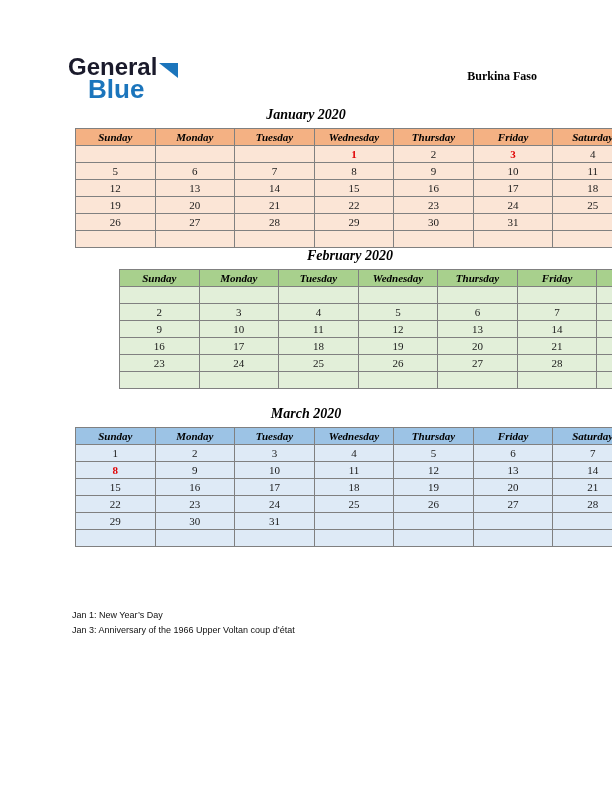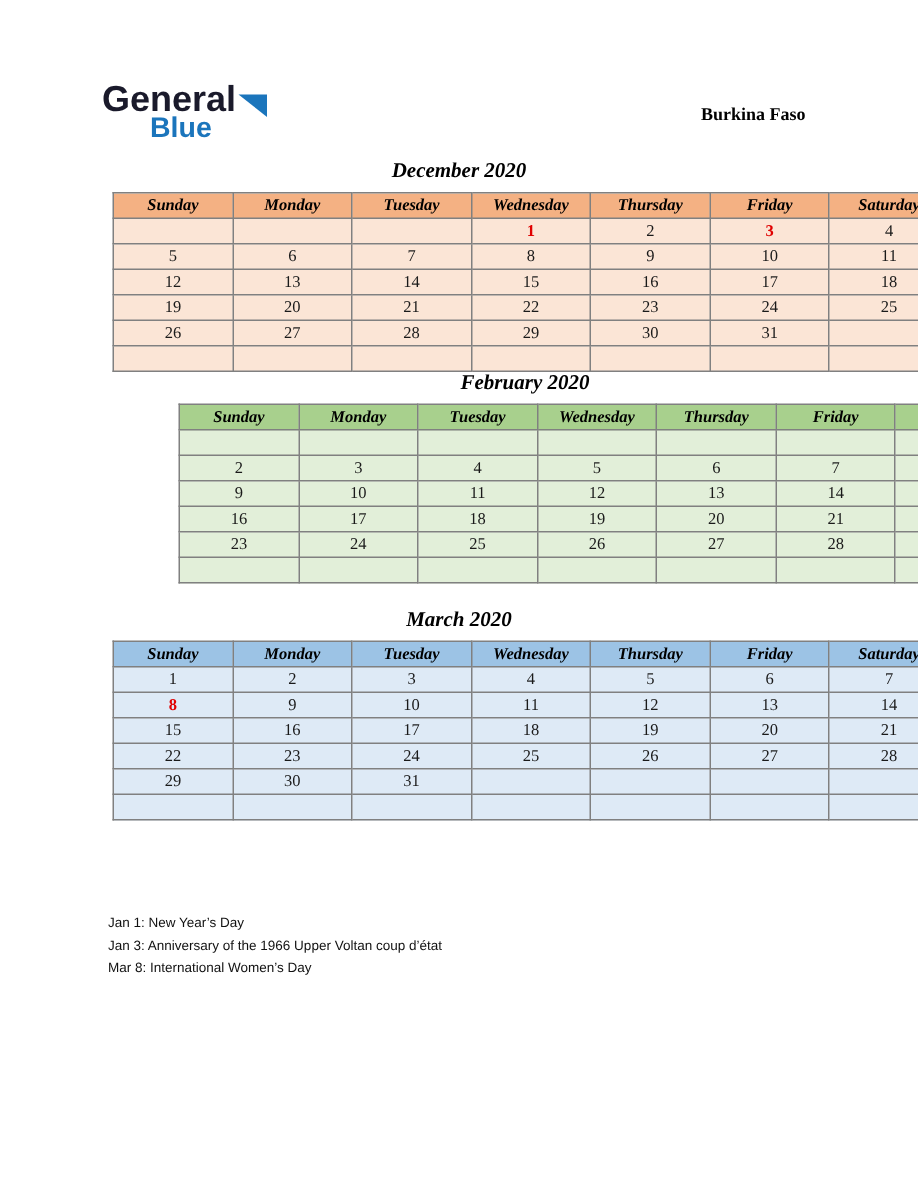--- a/index.html
+++ b/index.html
@@ -38,23 +38,23 @@
   .tri {
     width: 0; height: 0;
     border-top: 15px solid var(--logo-blue, #1B75BC);
     border-left: 19px solid transparent;
     margin-left: 2px;
     margin-bottom: 1px;
   }
   .logo-line2 {
     font-family: "Liberation Sans", sans-serif;
     font-weight: 600;
-    font-size: 19px;
+    font-size: 26px;
     color: var(--logo-blue, #1B75BC);
-    margin-left: 32px;
+    margin-left: 20px;
     margin-top: -3px;
   }
   .country-title {
     margin: 0;
     padding-top: 14px;
     font-family: "Liberation Serif", serif;
     font-weight: bold;
     font-size: 12px;
     color: #000000;
   }
@@ -131,21 +131,21 @@
       <div class="logo-line1">
         <span>General</span>
         <span class="tri"></span>
       </div>
       <div class="logo-line2">Blue</div>
     </div>
     <h1 class="country-title">Burkina Faso</h1>
   </div>
 
   <section class="month month-0" style="--hdr: #F4B183; --cell: #FBE5D6;">
-    <h2 class="month-title">December 2020</h2>
+    <h2 class="month-title">January 2020</h2>
     <table class="cal">
         <thead>
           <tr>
             <th>Sunday</th>
             <th>Monday</th>
             <th>Tuesday</th>
             <th>Wednesday</th>
             <th>Thursday</th>
             <th>Friday</th>
             <th>Saturday</th>
@@ -352,16 +352,15 @@
             <td></td>
             <td></td>
           </tr>
         </tbody>
       </table>
   </section>
 
   <div class="notes">
     <div>Jan 1: New Year’s Day</div>
     <div>Jan 3: Anniversary of the 1966 Upper Voltan coup d’état</div>
-    <div>Mar 8: International Women’s Day</div>
   </div>
 
 </div>
 
 </body></html>

